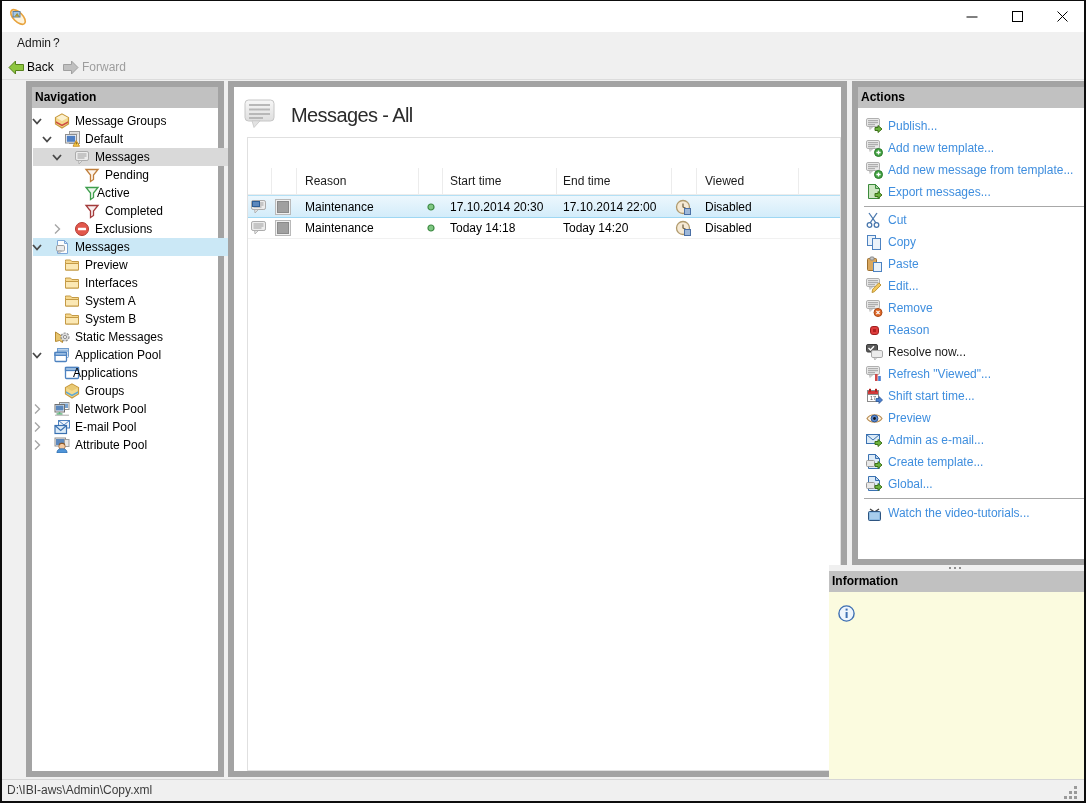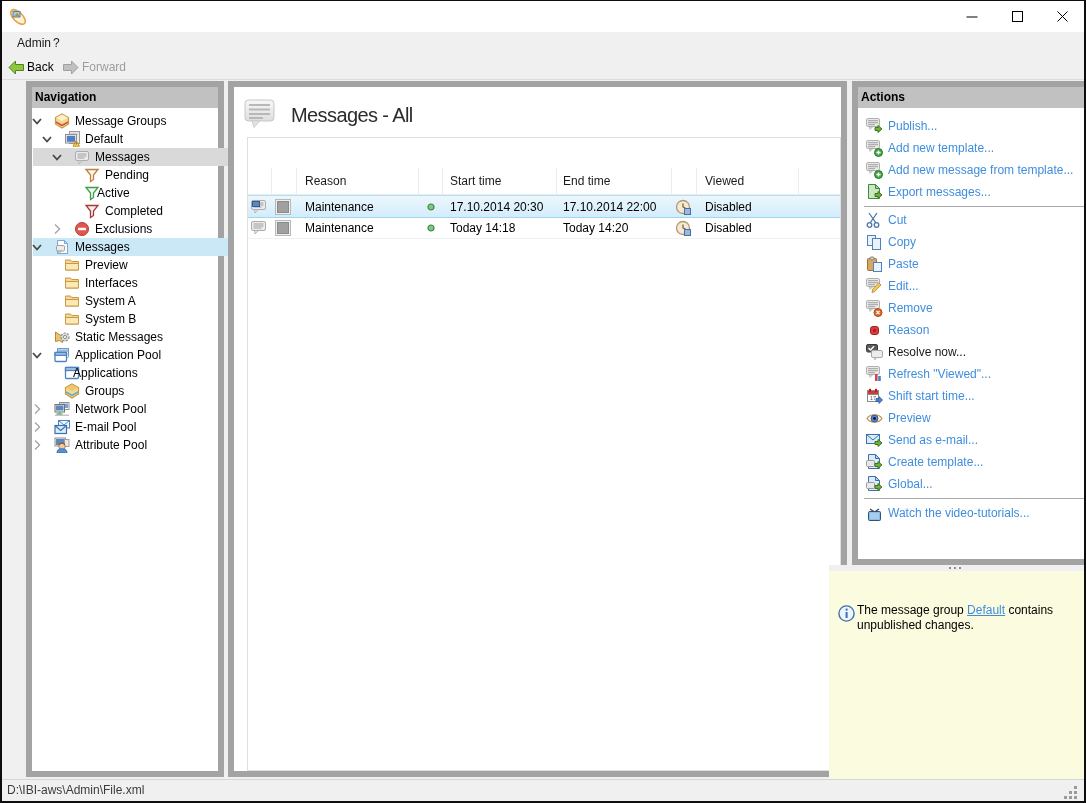--- a/index.html
+++ b/index.html
@@ -633,21 +633,21 @@
         <span class="atxt">Preview</span>
       </div>
       <div class="act" style="top:342px">
         <span class="aico">
           <svg width="17" height="17" viewBox="0 0 17 17">
             <rect x="0.5" y="2.5" width="13" height="9" fill="#dcebf8" stroke="#3a71b1"></rect>
             <path d="M0.5 2.5 L7 8 L13.5 2.5" fill="none" stroke="#3a71b1"></path>
             <path d="M9 9.5 L12 9.5 L12 7.5 L16 11 L12 14.5 L12 12.5 L9 12.5 Z" fill="#6cb33f" stroke="#3c7218" stroke-width="1"></path>
           </svg>
         </span>
-        <span class="atxt">Send as e-mail...</span>
+        <span class="atxt">Admin as e-mail...</span>
       </div>
       <div class="act" style="top:364px">
         <span class="aico">
           <svg width="17" height="17" viewBox="0 0 17 17">
             <path d="M2.5 0.5 L9.5 0.5 L13.5 4.5 L13.5 14.5 L2.5 14.5 Z" fill="#ddebf8" stroke="#3a71b1"></path>
             <path d="M9.5 0.5 L9.5 4.5 L13.5 4.5 Z" fill="#b8d2ec" stroke="#3a71b1"></path>
             <rect x="0.5" y="6.5" width="8" height="6" rx="1" fill="#e8e8e8" stroke="#9a9a9a"></rect>
             <path d="M9 9.5 L12 9.5 L12 7.5 L16 11 L12 14.5 L12 12.5 L9 12.5 Z" fill="#6cb33f" stroke="#3c7218" stroke-width="1"></path>
           </svg>
         </span>
@@ -681,32 +681,32 @@
 
 <div class="abs" id="splitv">
   <svg style="position:absolute;left:120px;top:2px" width="14" height="2" viewBox="0 0 14 2">
       <rect x="0" y="0" width="2" height="2" fill="#8f8f8f"></rect>
       <rect x="5" y="0" width="2" height="2" fill="#8f8f8f"></rect>
       <rect x="10" y="0" width="2" height="2" fill="#8f8f8f"></rect>
     </svg>
 </div>
 
 <div class="abs" id="infopanel">
+  <div class="phead">Information</div>
   <div id="infobody">
     <svg class="abs" style="left:9px;top:13px" width="17" height="17" viewBox="0 0 17 17">
       <circle cx="8.5" cy="8.5" r="7.6" fill="#eef5fc" stroke="#3e6fb2" stroke-width="1.4"></circle>
       <rect x="7.6" y="3.6" width="2" height="2" fill="#3e6fb2"></rect>
       <rect x="7.6" y="7" width="2" height="6" fill="#3e6fb2"></rect>
     </svg>
-    <div class="abs" style="left:28px;top:11px;width:200px;line-height:15px;color:#000">The message group <span style="color:#3f8ede;text-decoration:underline">Default</span> contains<br>unpublished changes.</div>
   </div>
 </div>
 
 <div class="abs" id="statusbar">
-  <div class="abs" id="statustext" style="left:5px">D:\IBI-aws\Admin\File.xml</div>
+  <div class="abs" id="statustext" style="left:5px">D:\IBI-aws\Admin\Copy.xml</div>
   <svg class="abs" style="left:1062px;top:6px" width="16" height="14" viewBox="0 0 16 14">
     <g fill="#9a9a9a">
       <rect x="10" y="0" width="3" height="3"></rect>
       <rect x="5" y="5" width="3" height="3"></rect>
         <rect x="10" y="5" width="3" height="3"></rect>
       <rect x="0" y="10" width="3" height="3"></rect>
         <rect x="5" y="10" width="3" height="3"></rect>
         <rect x="10" y="10" width="3" height="3"></rect>
     </g>
   </svg>

